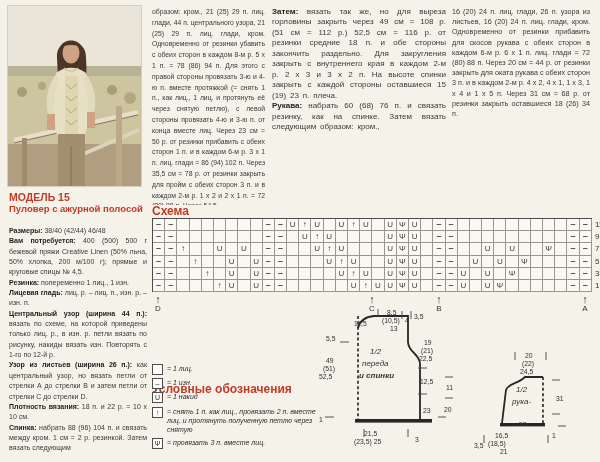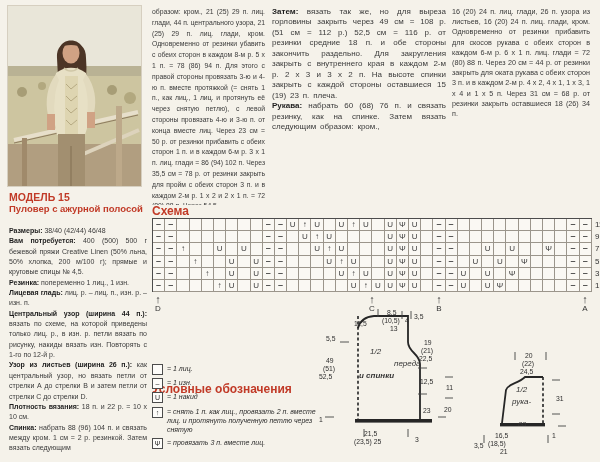--- a/index.html
+++ b/index.html
@@ -387,21 +387,21 @@
       <line x1="99" y1="5" x2="99" y2="13" stroke="#444" stroke-width="0.9"></line>
       <line x1="28" y1="36" x2="37" y2="36" stroke="#444" stroke-width="0.9"></line>
       <line x1="106" y1="62" x2="115" y2="62" stroke="#444" stroke-width="0.9"></line>
       <line x1="106" y1="88" x2="115" y2="88" stroke="#444" stroke-width="0.9"></line>
       <line x1="52" y1="123" x2="52" y2="131" stroke="#444" stroke-width="0.9"></line>
       <line x1="96" y1="123" x2="96" y2="131" stroke="#444" stroke-width="0.9"></line>
       <line x1="13" y1="111" x2="22" y2="111" stroke="#444" stroke-width="0.9"></line>
       <line x1="126" y1="111" x2="134" y2="111" stroke="#444" stroke-width="0.9"></line>
     </svg>
   <span class="mlabel it" style="left: 58px; top: 42px;">1/2</span>
-      <span class="mlabel it" style="left: 50px; top: 54px; margin-left: 32px;">переда</span>
+      <span class="mlabel it" style="left: 50px; top: 54px;">переда</span>
       <span class="mlabel it" style="left: 47px; top: 66px; font-weight: bold;">и спинки</span>
       <span class="mlabel" style="left: 14px; top: 29px;">5,5</span>
       <span class="mlabel" style="left: 42px; top: 14px;">11,5</span>
       <span class="mlabel" style="left: 75px; top: 3px;">8,5</span>
       <span class="mlabel" style="left: 70px; top: 11px;">(10,5)</span>
       <span class="mlabel" style="left: 78px; top: 19px;">13</span>
       <span class="mlabel" style="left: 93px; top: 11px;">4</span>
       <span class="mlabel" style="left: 102px; top: 7px;">3,5</span>
       <span class="mlabel" style="left: 112px; top: 33px;">19</span>
       <span class="mlabel" style="left: 109px; top: 41px;">(21)</span>

